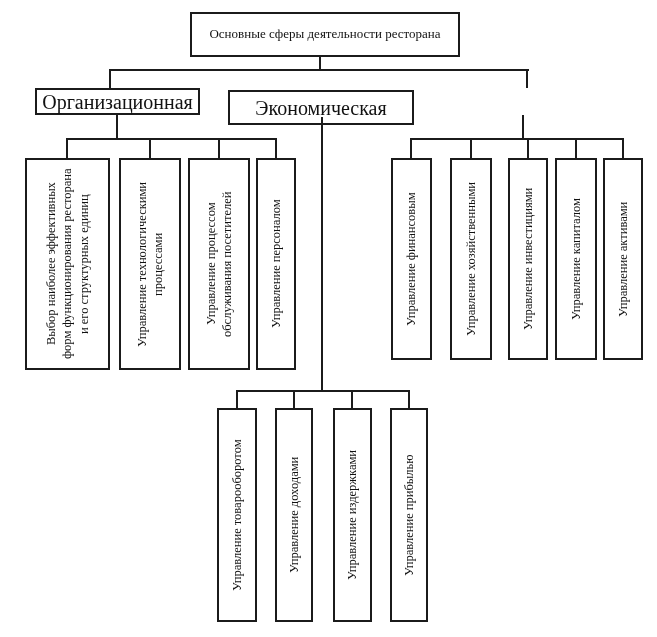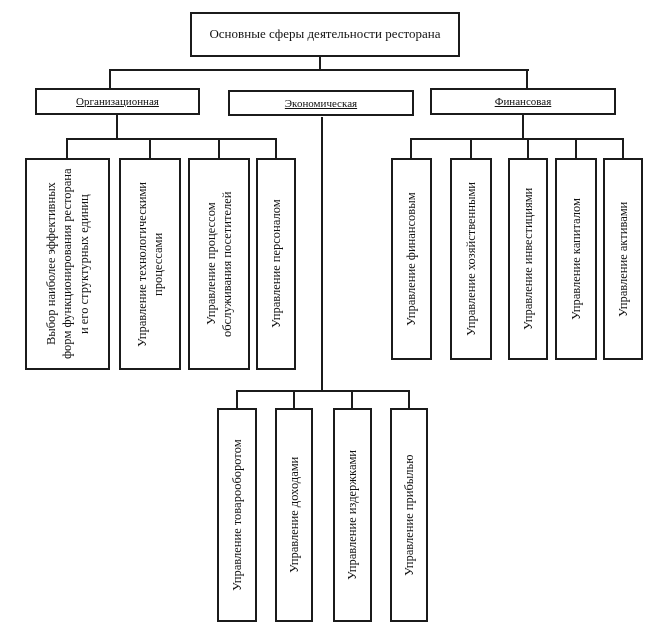--- a/index.html
+++ b/index.html
@@ -14,21 +14,21 @@
   .box{
     position:absolute;
     box-sizing:border-box;
     border:2px solid #1b1b1b;
     background:#ffffff;
     display:flex;
     align-items:center;
     justify-content:center;
     text-align:center;
   }
-  .hbox{font-size:11px;line-height:1.3;padding:2px 4px;text-decoration:underline;}
+  .hbox{font-size:20px;line-height:1.3;padding:2px 4px;}
   .topbox{font-size:13px;line-height:1.4;padding:2px 10px;}
   .vbox{padding:2px;}
   .vtext{
     writing-mode:vertical-rl;
     transform:rotate(180deg);
     height:100%;
     box-sizing:border-box;
     padding:6px 0;
     text-align:center;
     font-size:12.5px;
@@ -42,22 +42,21 @@
 <div id="canvas">
 
   <div class="box topbox" style="left:190px;top:12px;width:270px;height:45px;">Основные сферы деятельности ресторана</div>
 
   <div class="line" style="left:319px;top:57px;width:2px;height:13px;"></div>
   <div class="line" style="left:109px;top:69px;width:420px;height:2px;"></div>
   <div class="line" style="left:109px;top:69px;width:2px;height:19px;"></div>
   <div class="line" style="left:526px;top:69px;width:2px;height:19px;"></div>
 
   <div class="box hbox" style="left:35px;top:88px;width:165px;height:27px;">Организационная</div>
-  <div class="box hbox" style="left:228px;top:90px;width:186px;height:26px;">Экономическая</div>
-  <div class="box hbox" style="left:430px;top:88px;width:186px;height:27px;">Финансовая</div>
+  <div class="box hbox" style="left:228px;top:90px;width:186px;height:35px;">Экономическая</div>
 
   <div class="line" style="left:116px;top:115px;width:2px;height:23px;"></div>
   <div class="line" style="left:66px;top:138px;width:211px;height:2px;"></div>
   <div class="line" style="left:66px;top:140px;width:2px;height:18px;"></div>
   <div class="line" style="left:149px;top:140px;width:2px;height:18px;"></div>
   <div class="line" style="left:218px;top:140px;width:2px;height:18px;"></div>
   <div class="line" style="left:275px;top:140px;width:2px;height:18px;"></div>
 
   <div class="box vbox" style="left:25px;top:158px;width:85px;height:212px;">
     <div class="vtext">Выбор наиболее эффективных форм функционирования ресторана и его структурных единиц</div>

